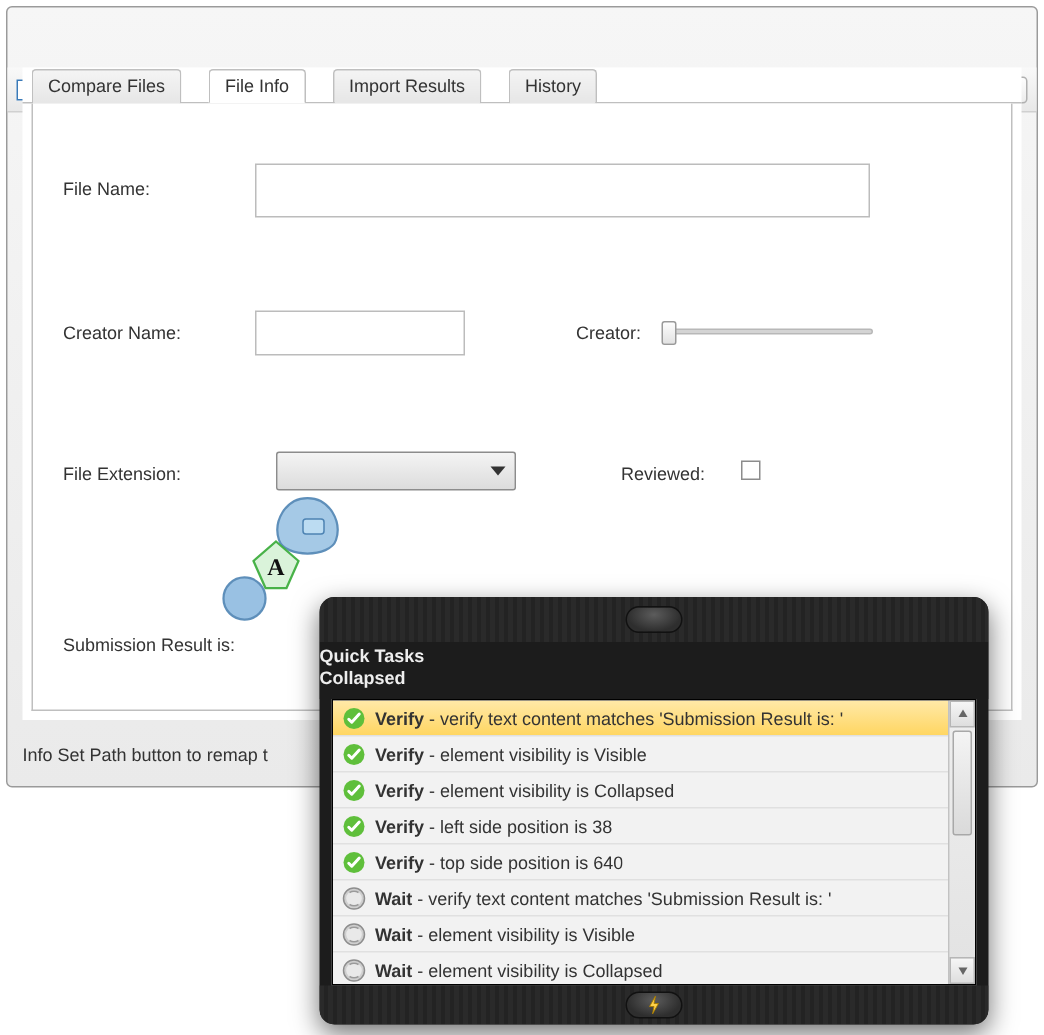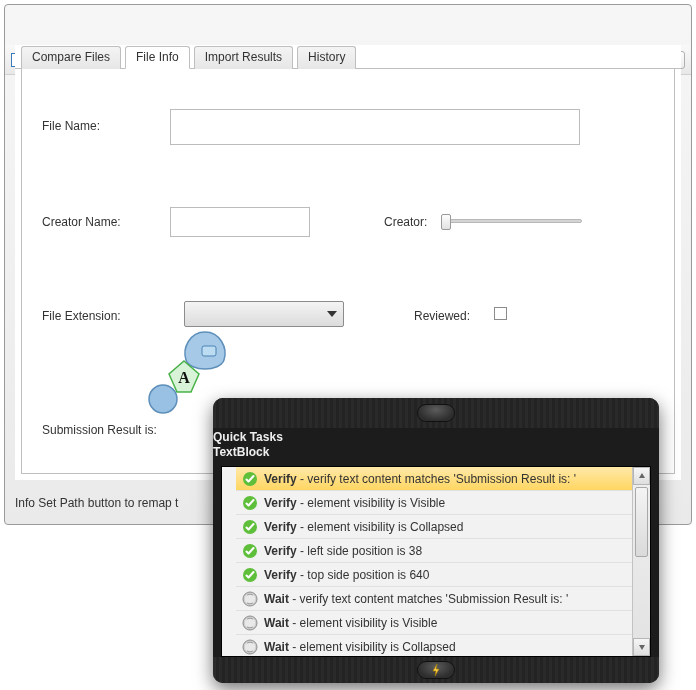--- a/index.html
+++ b/index.html
@@ -57,21 +57,21 @@
     background: linear-gradient(#fdfdfd,#ececec);
     border-radius: 3px;
     display:flex; align-items:center; justify-content:center;
     color:#555; font-size:11px;
   }
   .client {
     position:absolute; left:10px; top:40px; right:10px; bottom:44px;
     background:#fff;
   }
   .tabstrip {
-    display:flex; gap:2px; padding-left:6px;
+    display:flex; gap:16px; padding-left:6px;
     border-bottom: 1px solid #bfbfbf;
     height: 24px;
   }
   .tab {
     padding: 3px 10px;
     border: 1px solid #bfbfbf;
     border-bottom: none;
     background: linear-gradient(#f4f4f4,#e6e6e6);
     margin-right: 2px;
     border-radius: 3px 3px 0 0;
@@ -194,21 +194,21 @@
     display:flex;align-items:center;justify-content:center;
   }
   .qt-scroll .btn.top{top:0;}
   .qt-scroll .btn.bot{bottom:0;}
   .qt-scroll .thumb{
     position:absolute; left:2px; right:2px; top:20px; height:70px;
     background:linear-gradient(#f4f4f4,#dadada);
     border:1px solid #a8a8a8;
     border-radius:2px;
   }
-  .qt-items { position:absolute; left:0; right:18px; top:0; bottom:0;margin-left:14px; }
+  .qt-items { position:absolute; left:0; right:18px; top:0; bottom:0; }
   .qt-item {
     height:24px;
     display:flex; align-items:center;
     padding:0 6px;
     gap:6px;
     border-bottom:1px solid #e0e0e0;
     color:#333;
     font-weight:bold;
   }
   .qt-item.sel {
@@ -338,21 +338,21 @@
 <svg class="sel-blob blob3" viewBox="0 0 32 32">
   <circle cx="16" cy="16" r="14" fill="#8fbbe0" stroke="#4d83b3" stroke-width="1.5" opacity="0.9"></circle>
 </svg>
 
 <div class="qt">
   <div class="qt-top">
     <div class="qt-pill"></div>
   </div>
   <div class="qt-title">
     <div>Quick Tasks</div>
-    <div>TextBlock</div>
+    <div>Collapsed</div>
   </div>
   <div class="qt-list">
     <div class="qt-items" id="qt-items">
         <div class="qt-item sel">
           <span class="qi-icon"><svg width="16" height="16" viewBox="0 0 16 16">
               <circle cx="8" cy="8" r="7" fill="#5fbf3b"></circle>
               <path d="M4.5 8.5l2 2 5-5.5" fill="none" stroke="#fff" stroke-width="2" stroke-linecap="round" stroke-linejoin="round"></path>
             </svg></span>
           <span class="qi-text"><span>Verify</span><span class="thin"> - verify text content matches 'Submission Result is: '</span></span>
         </div>

